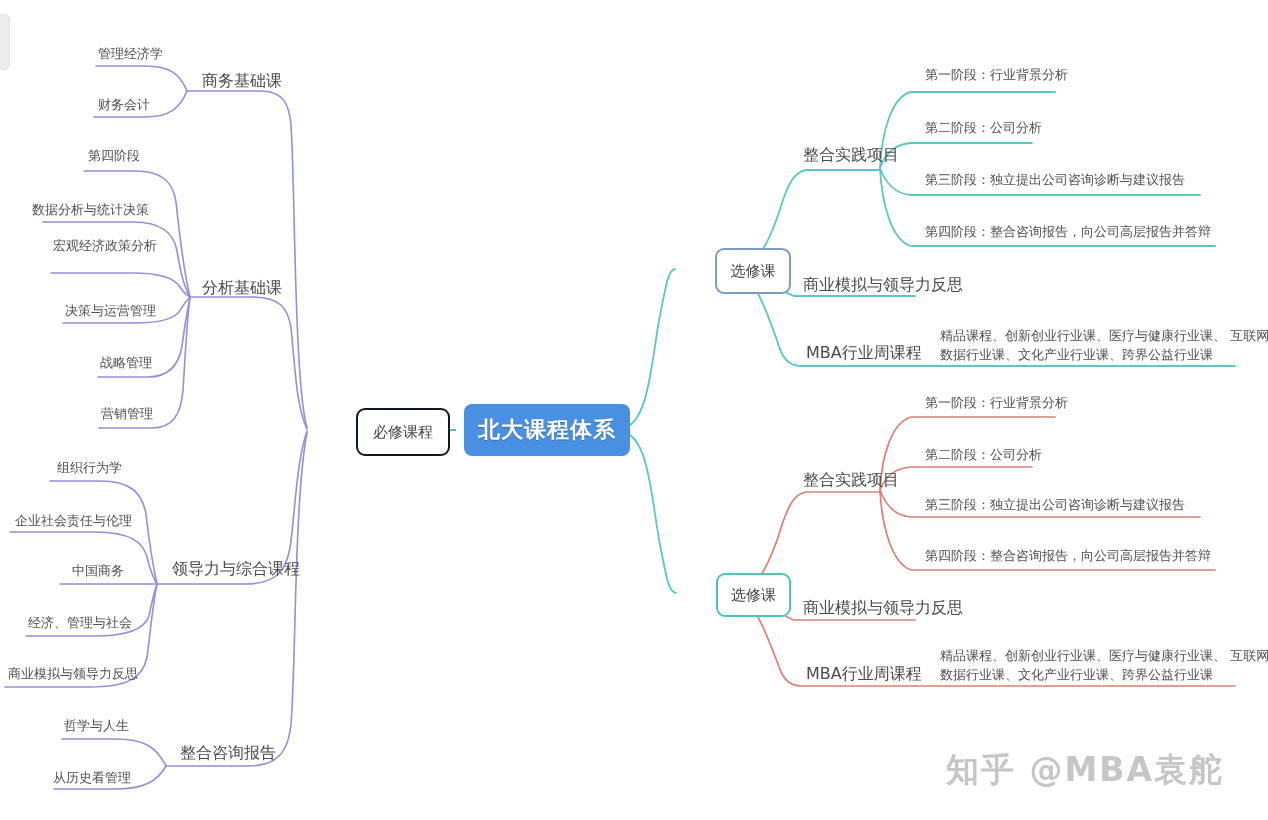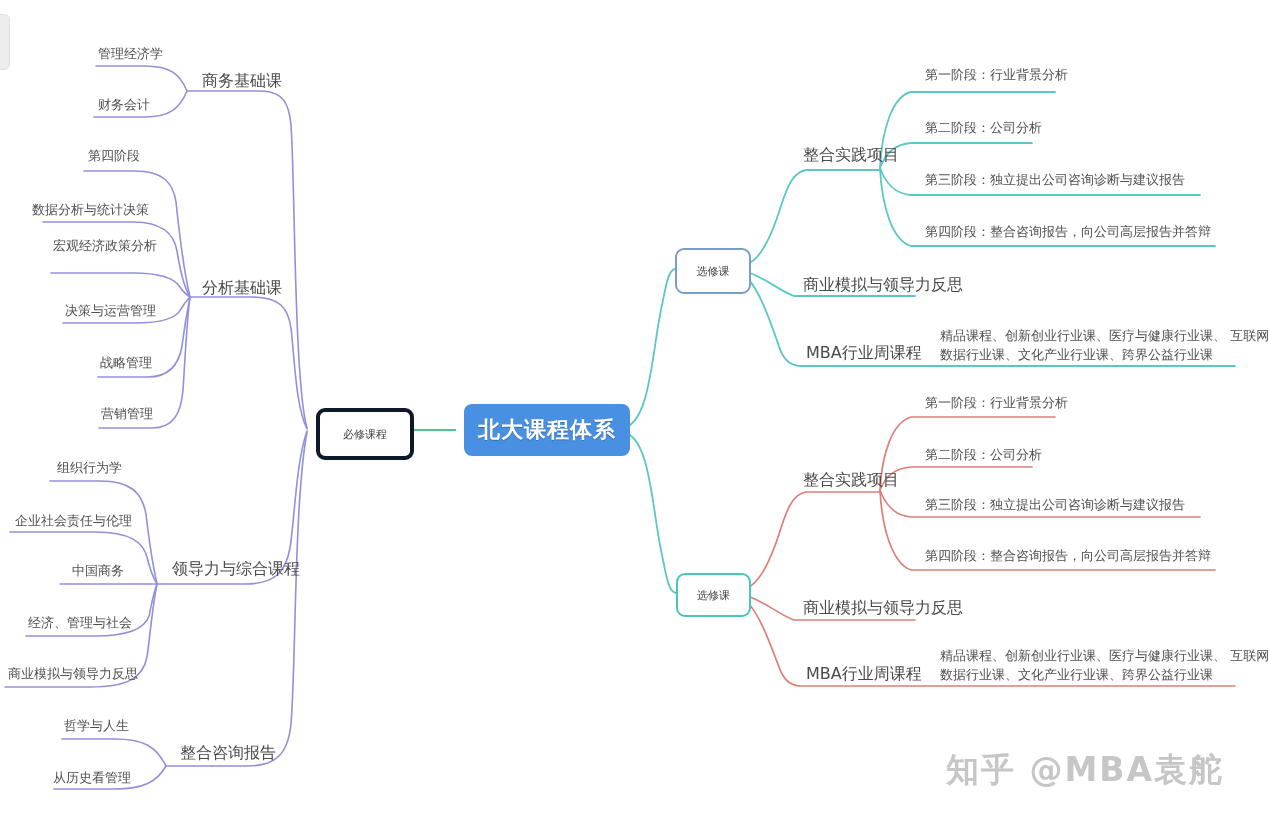--- a/index.html
+++ b/index.html
@@ -2,22 +2,22 @@
 <html><head>
 <meta charset="utf-8">
 <style>
   html,body{margin:0;padding:0;}
   body{background:#ffffff;font-family:"DejaVu Sans","Liberation Sans",sans-serif;}
   .stage{position:relative;width:1268px;height:820px;background:#ffffff;overflow:hidden;}
   svg.links{position:absolute;left:0;top:0;width:1268px;height:820px;}
   .lbl{position:absolute;font-size:13px;color:#4f4f4f;white-space:nowrap;line-height:15px;}
   .grp{position:absolute;font-size:16px;color:#4a4a4a;white-space:nowrap;line-height:15px;}
   .node-box{position:absolute;display:flex;align-items:center;justify-content:center;
-            background:#ffffff;border-radius:9px;font-size:11px;color:#3f3f3f;}
-  .box-required{left:316px;top:408px;width:90px;height:44px;border:4px solid #0f172a;}
+            background:#ffffff;border-radius:9px;font-size:15px;color:#3f3f3f;margin-left:40px;}
+  .box-required{left:316px;top:408px;width:90px;height:44px;border:2px solid #0f172a;}
   .box-elective-top{left:675px;top:248px;width:72px;height:42px;border:2.5px solid #7b9cc3;}
   .box-elective-bottom{left:676px;top:573px;width:71px;height:40px;border:2.5px solid #49c7b6;}
   .box-center{position:absolute;left:456px;top:404px;width:166px;height:52px;background:#4a90e2;
               border-radius:8px;display:flex;align-items:center;justify-content:center;
               color:#ffffff;font-size:22px;font-weight:bold;letter-spacing:1px;
               text-shadow:0 1px 1px rgba(0,0,0,0.25);margin-left:8px;}
   .detail{position:absolute;font-size:13px;color:#4f4f4f;line-height:19px;white-space:nowrap;}
   .watermark{position:absolute;left:946px;top:748px;font-size:33px;color:#c6c6c6;
              font-weight:bold;letter-spacing:2px;white-space:nowrap;}
   .edge-artifact{position:absolute;left:-4px;top:14px;width:12px;height:54px;background:#ededed;

